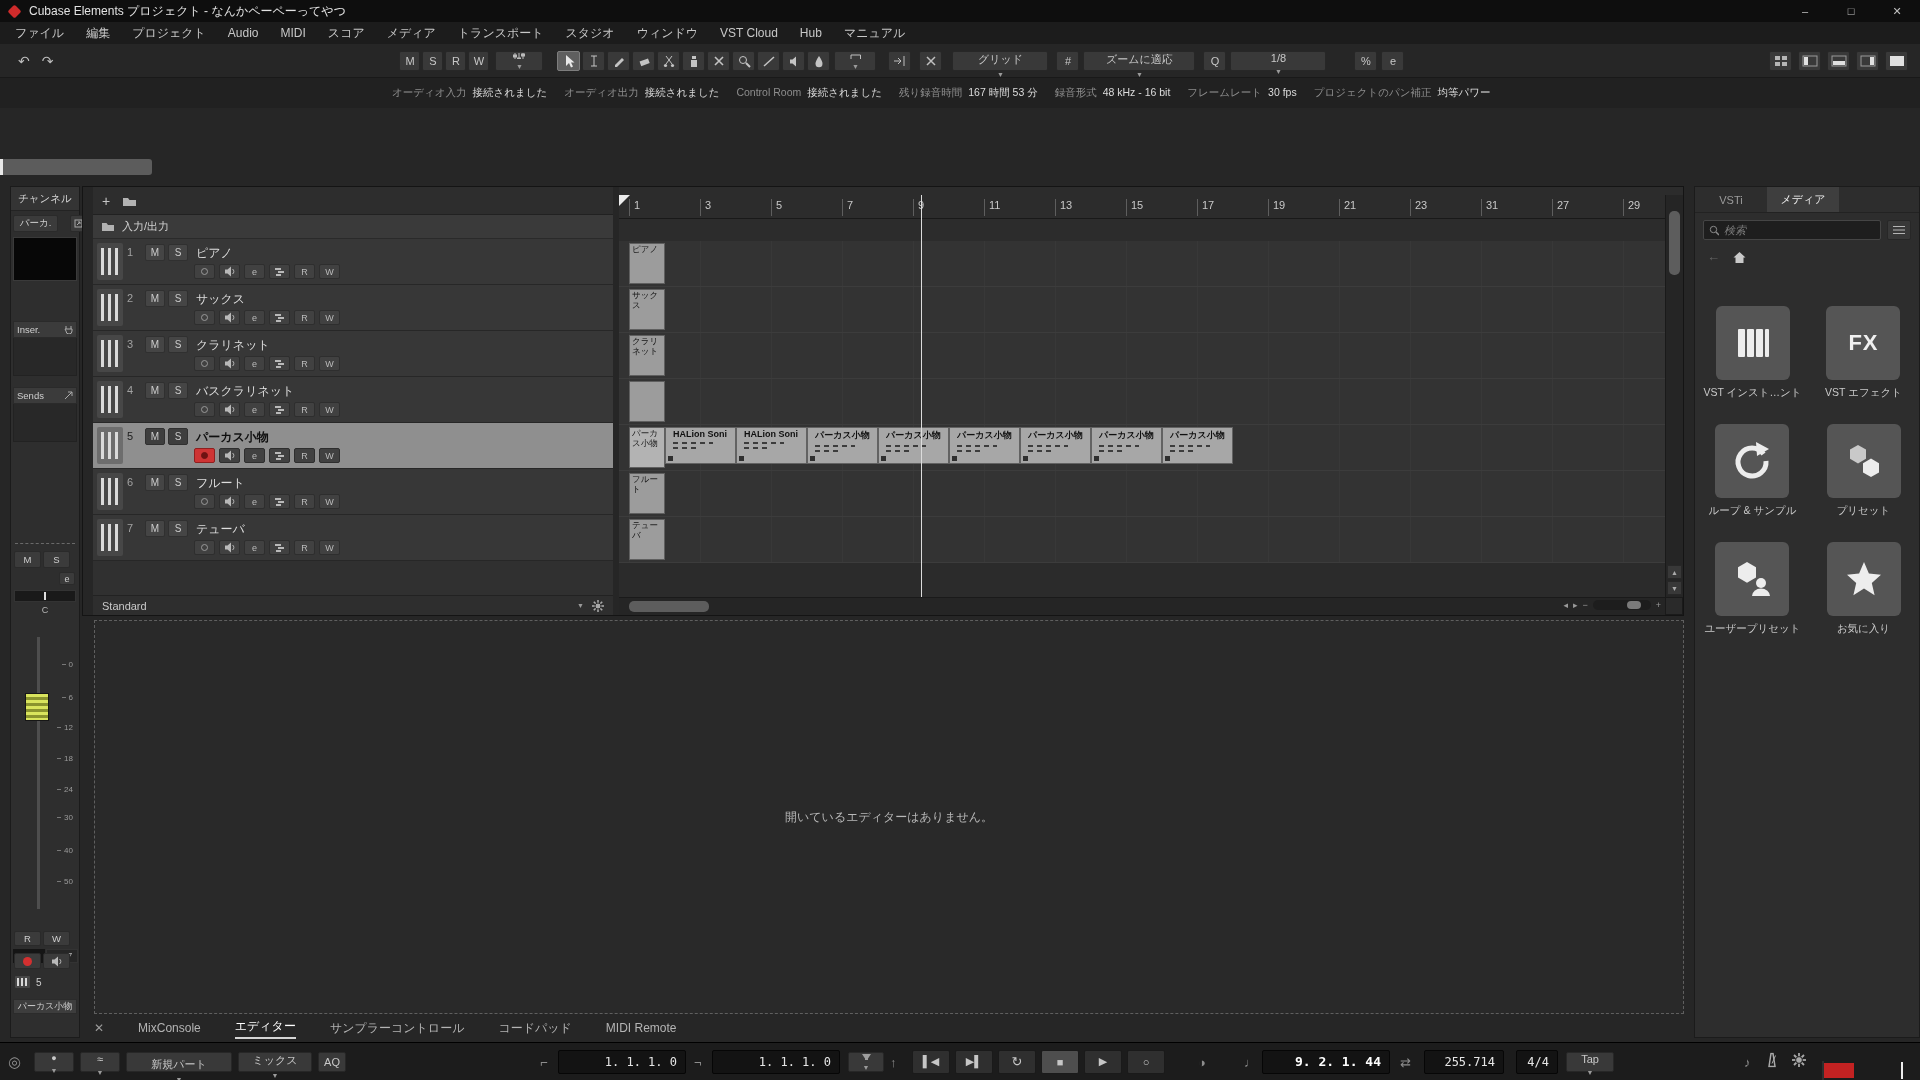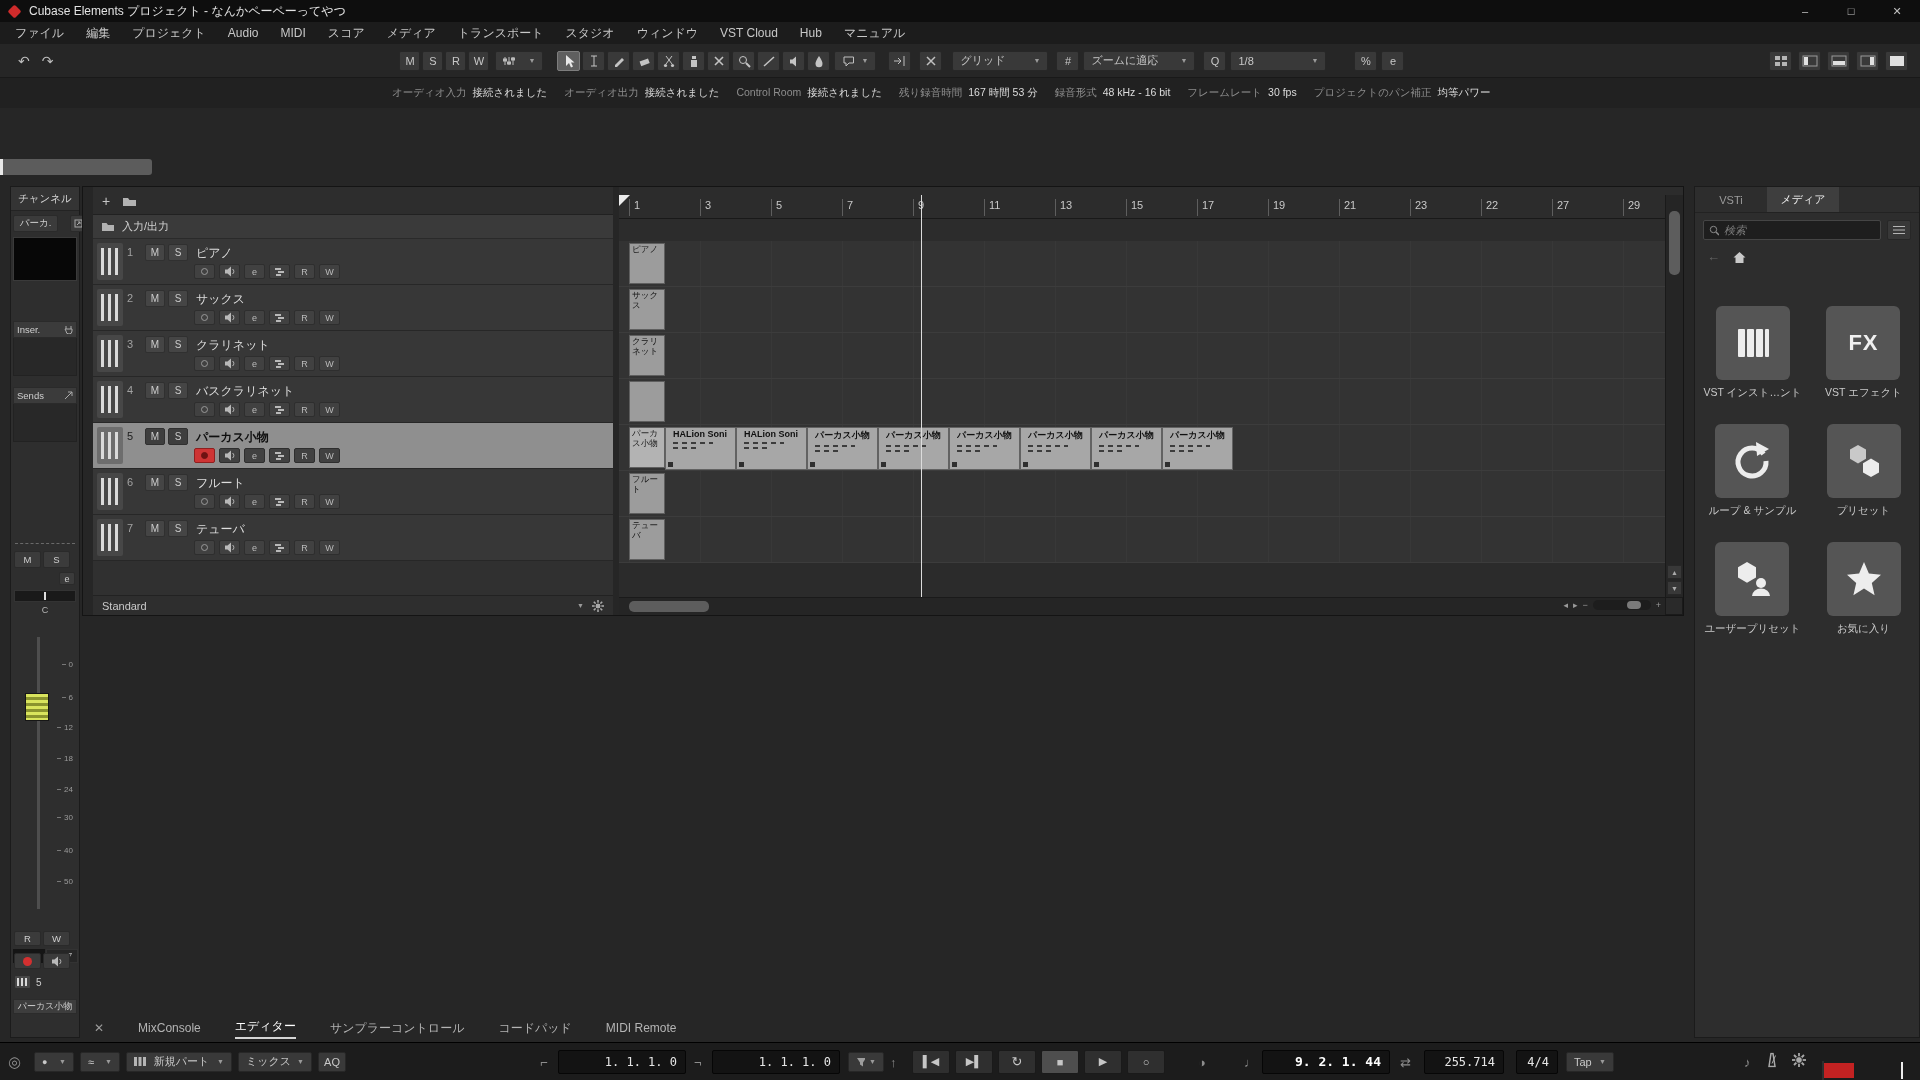--- a/index.html
+++ b/index.html
@@ -14,21 +14,21 @@
   .win-controls { margin-left:auto; display:flex; height:100%; }
   .win-btn { width:46px; display:flex; align-items:center; justify-content:center; color:#c0c0c0; font-size:11px; }
 
   .menubar { position:absolute; top:22px; left:0; right:0; height:22px; background:#1c1c1c; display:flex; align-items:center; padding-left:4px; }
   .menu-item { padding:0 11px; font-size:12px; color:#c8c8c8; height:100%; display:flex; align-items:center; }
 
   
   .toolbar { position:absolute; top:44px; left:0; right:0; height:34px; background:#262626; border-bottom:1px solid #191919; display:flex; align-items:center; }
   .chip { height:20px; background:#393939; border:1px solid #272727; border-radius:2px; display:inline-flex; align-items:center; justify-content:center; gap:4px; padding:0 5px; font-size:11px; color:#c8c8c8; flex:none; }
   .chip.sq { width:23px; padding:0; }
-  .chip.drop { justify-content:space-between; padding:0 7px; }
+  .chip.drop { justify-content:space-between; padding:0 7px;flex-direction:column; }
   .caret { font-size:7px; color:#9a9a9a; }
   .tool.active { background:#5f5f5f; border-color:#7d7d7d; }
   .tb-icon { font-size:14px; color:#bdbdbd; padding:0 6px; flex:none; }
   .tgroup { display:inline-flex; gap:2px; flex:none; align-items:center; }
   .lb { width:21px; padding:0; }
 
   
   .statusbar { position:absolute; top:78px; left:0; right:0; height:30px; background:#212121; display:flex; align-items:center; padding-left:392px; font-size:10.5px; }
   .sb-pair { display:flex; gap:6px; margin-right:17px; white-space:nowrap; }
   .sb-label { color:#8d8d8d; } .sb-value { color:#dcdcdc; }
@@ -105,21 +105,21 @@
   .arrange { position:absolute; left:536px; top:0; right:0; height:428px; background:#2c2c2c; }
   .ruler { position:absolute; left:0; top:8px; right:18px; height:24px; background:#2c2c2c; border-bottom:1px solid #191919; }
   .rnum { position:absolute; top:4px; height:17px; border-left:1px solid #5e5e5e; padding-left:4px; font-size:11px; color:#c9c9c9; }
   .start-flag { position:absolute; left:0; top:8px; width:0; height:0; border-top:11px solid #ececec; border-right:11px solid transparent; z-index:3; }
   .lanes { position:absolute; left:0; top:54px; right:18px; height:322px; background:#333333;
            background-image:repeating-linear-gradient(90deg,#383838 0 1px,transparent 1px 71px); background-position:10px 0; }
   .lane { position:absolute; left:0; width:100%; height:46px; border-bottom:1px solid #3c3c3c; }
   .part { position:absolute; left:10px; top:2px; width:36px; height:41px; background:#9c9c9c; border:1px solid #5f5f5f;
           font-size:8.5px; line-height:9.5px; color:#141414; overflow:hidden; word-break:break-all; padding:1px 2px; }
   .part.sel { background:#b3b3b3; }
-  .clip { position:absolute; top:2px; width:71px; height:43px; background:#a7a7a7; border:1px solid #626262; overflow:hidden; padding:1px 7px; }
+  .clip { position:absolute; top:2px; width:71px; height:37px; background:#a7a7a7; border:1px solid #626262; overflow:hidden; padding:1px 7px; }
   .clip .lbl { font-size:9px; font-weight:bold; color:#101010; white-space:nowrap; overflow:hidden; }
   .clip .nrow { height:2px; margin-top:3px; background:repeating-linear-gradient(90deg,#3c3c3c 0 5px,transparent 5px 9px); }
   .clip::after { content:""; position:absolute; left:2px; bottom:2px; width:5px; height:5px; background:#2f2f2f; }
   .below-lanes { position:absolute; left:0; top:376px; right:18px; height:34px; background:#2b2b2b; }
   .cursor { position:absolute; left:302px; top:8px; width:1px; height:402px; background:#dcdcdc; z-index:4; }
   .hscroll { position:absolute; left:0; bottom:0; right:18px; height:18px; background:#252525; border-top:1px solid #1a1a1a; }
   .hthumb { position:absolute; left:10px; top:3px; width:80px; height:11px; background:#5d5d5d; border-radius:5px; }
   .hzoom { position:absolute; right:4px; top:2px; display:flex; align-items:center; gap:5px; font-size:9px; color:#9a9a9a; }
   .zslider { width:58px; height:10px; background:#1d1d1d; border-radius:5px; position:relative; }
   .zthumb { position:absolute; left:34px; top:1px; width:14px; height:8px; background:#7a7a7a; border-radius:4px; }
@@ -760,21 +760,21 @@
               <span class="rnum" style="left: 152px;">5</span>
               <span class="rnum" style="left: 223px;">7</span>
               <span class="rnum" style="left: 294px;">9</span>
               <span class="rnum" style="left: 365px;">11</span>
               <span class="rnum" style="left: 436px;">13</span>
               <span class="rnum" style="left: 507px;">15</span>
               <span class="rnum" style="left: 578px;">17</span>
               <span class="rnum" style="left: 649px;">19</span>
               <span class="rnum" style="left: 720px;">21</span>
               <span class="rnum" style="left: 791px;">23</span>
-              <span class="rnum" style="left: 862px;">22</span>
+              <span class="rnum" style="left: 862px;">31</span>
               <span class="rnum" style="left: 933px;">27</span>
               <span class="rnum" style="left: 1004px;">29</span>
             </div>
           <div class="lanes">
               <div class="lane" style="top: 0px;">
                 <div class="part">ピアノ</div>
               </div>
               <div class="lane" style="top: 46px;">
                 <div class="part">サックス</div>
               </div>
@@ -852,20 +852,23 @@
               <span class="zslider">
                   <span class="zthumb"></span>
                 </span>
               <span>+</span>
             </div>
           </div>
           <div class="corner"></div>
         </div>
       </div>
 
+      <div class="lower">
+        <span class="lower-msg">開いているエディターはありません。</span>
+      </div>
 
       <div class="tabsrow">
         <span class="tclose">✕</span>
         <span class="tab">MixConsole</span>
         <span class="tab active">エディター</span>
         <span class="tab">サンプラーコントロール</span>
         <span class="tab">コードパッド</span>
         <span class="tab">MIDI Remote</span>
       </div>
     </div>

